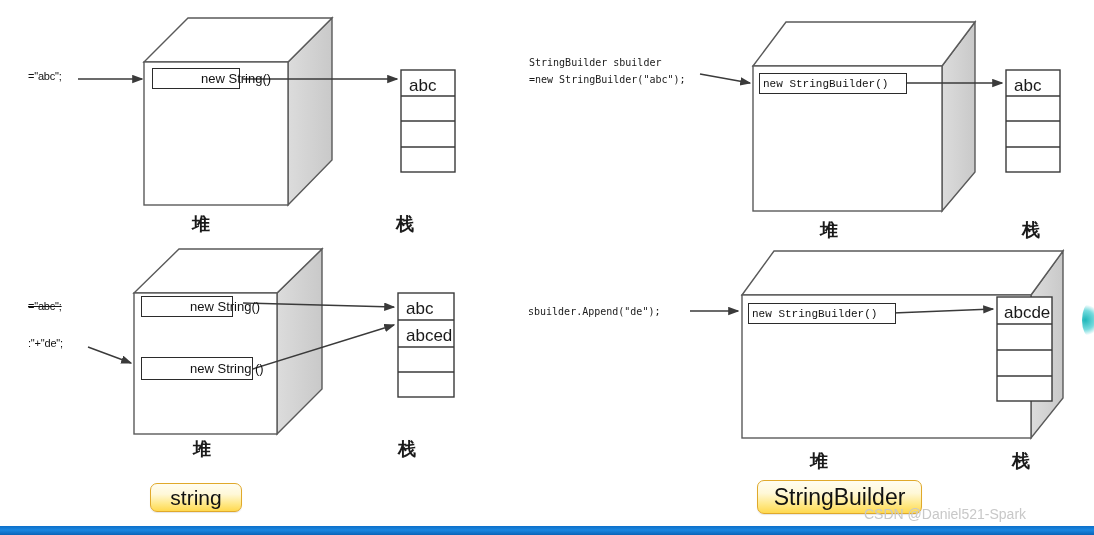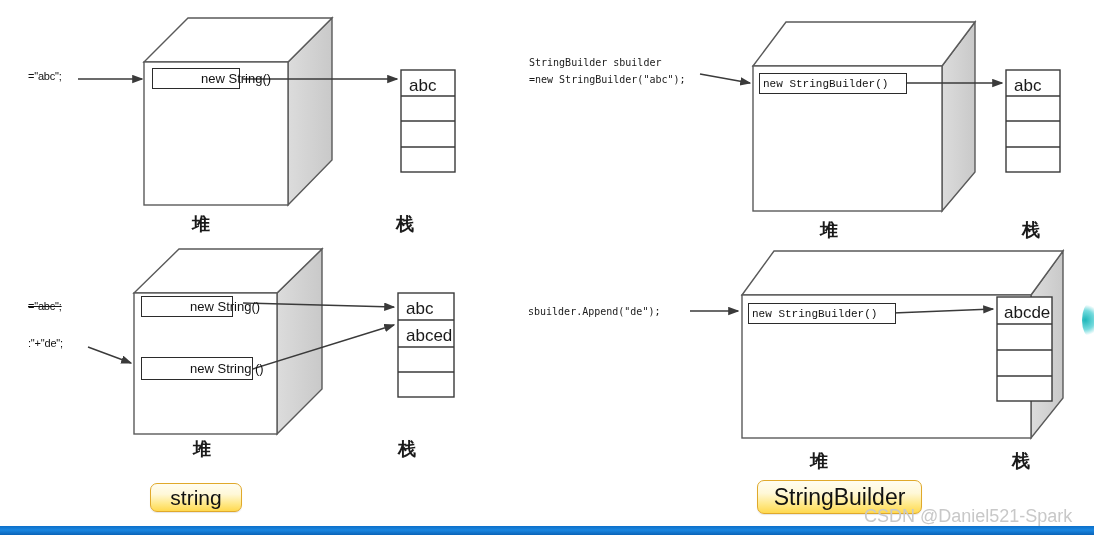--- a/index.html
+++ b/index.html
@@ -74,21 +74,21 @@
     font-family:"Liberation Sans",sans-serif;
     font-weight:400;
   }
   #badge-string{font-size:21px;}
   #badge-sb{font-size:23px;}
 
   
   #watermark{
     position:absolute;
     font-family:"Liberation Sans",sans-serif;
-    font-size:18px;
+    font-size:14px;
     color:#c8c8c8;
     white-space:nowrap;
   }
 
   
   #bottom-bar{
     position:absolute;left:0;bottom:0;width:1094px;height:9px;
     background:linear-gradient(to bottom,#0c6fc9 0%,#1a86e0 45%,#0a63b8 100%);
   }
   #teal-dot{

